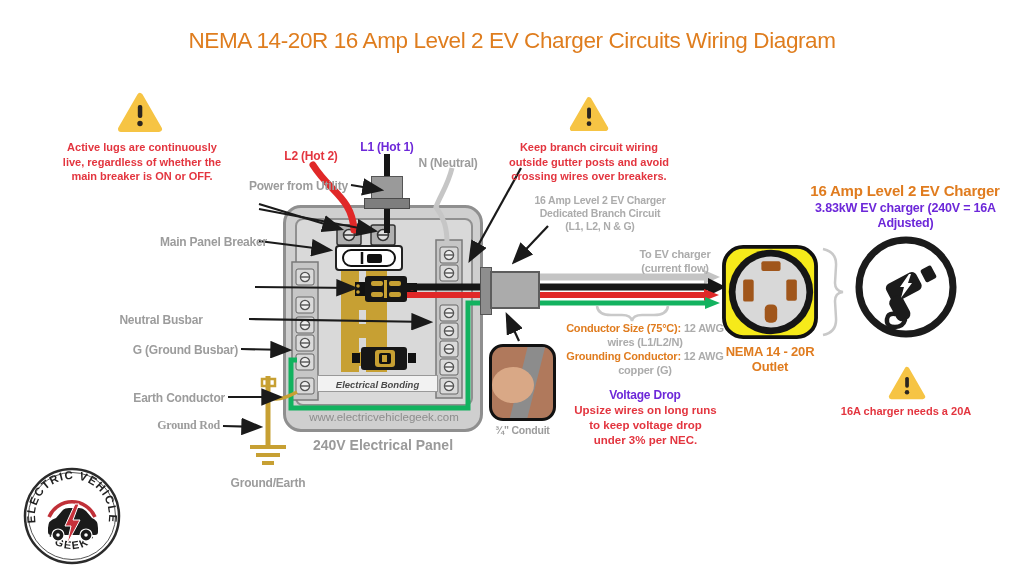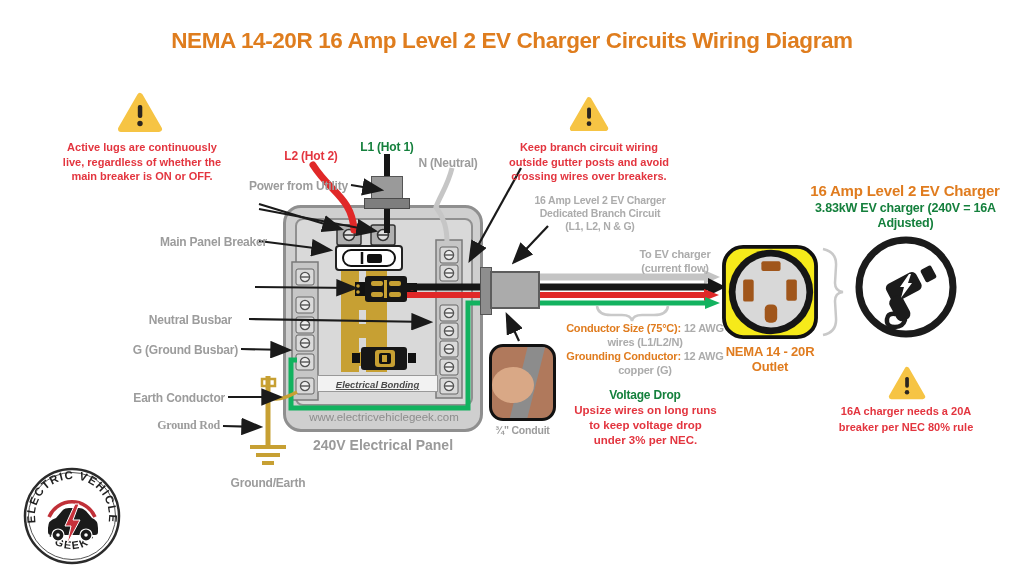--- a/index.html
+++ b/index.html
@@ -1,25 +1,25 @@
 <!DOCTYPE html>
 <html><head>
 <meta charset="utf-8">
 <style>
   html,body{margin:0;padding:0;background:#fff;}
   #canvas{position:relative;width:1024px;height:576px;background:#fff;overflow:hidden;
           font-family:"Liberation Sans","DejaVu Sans",sans-serif;}
   .abs{position:absolute;}
   .lbl{position:absolute;font-weight:bold;font-size:12px;color:#9C9C9C;letter-spacing:-.2px;line-height:1.2;}
   .r{text-align:right;} .c{text-align:center;}
-  .orange{color:#E07C1F;} .redtx{color:#E3353F;} .blacktx{color:#15803d;} .glight{color:#ACACAC;}
+  .orange{color:#E07C1F;} .redtx{color:#E3353F;} .blacktx{color:#6d28d9;} .glight{color:#ACACAC;}
   .warntext{position:absolute;font-weight:bold;font-size:11px;color:#E3353F;text-align:center;line-height:14.5px;}
   #title{position:absolute;left:0;top:28px;width:1024px;text-align:center;color:#DF7D1E;
-         font-size:22.5px;font-weight:bold;letter-spacing:-.4px;}
-  .panelbox{position:absolute;box-sizing:border-box;text-decoration:underline;}
+         font-size:22.5px;font-weight:normal;letter-spacing:-.4px;}
+  .panelbox{position:absolute;box-sizing:border-box;}
   #panel-outer{left:283px;top:205px;width:200px;height:227px;background:#cfcfcf;border:3px solid #8f8f8f;border-radius:18px;}
   #panel-inner{left:295px;top:218px;width:178px;height:188px;background:#d9d9d9;border:2px solid #909090;border-radius:8px;}
   #bonding{left:317px;top:375px;width:121px;height:17px;background:#f2f2f2;border:1px solid #999;
            font-size:9.5px;font-weight:bold;font-style:italic;color:#4a4a4a;text-align:center;line-height:17px;}
   #website{left:295px;top:411px;width:178px;text-align:center;font-size:11.5px;color:#8d8d8d;}
   #panel-caption{left:283px;top:437px;width:200px;text-align:center;font-size:14px;font-weight:bold;color:#9a9a9a;}
   #utility-conn{left:371px;top:176px;width:32px;height:24px;background:#9a9a9a;border:1px solid #555;box-sizing:border-box;}
   #utility-flange{left:364px;top:198px;width:46px;height:11px;background:#7e7e7e;border:1px solid #4a4a4a;box-sizing:border-box;}
   #conduit-flange{left:480px;top:267px;width:12px;height:48px;background:#8e8e8e;border:1px solid #555;box-sizing:border-box;}
   #conduit-box{left:490px;top:271px;width:50px;height:38px;background:#ababab;border:2px solid #5d5d5d;box-sizing:border-box;}
@@ -219,30 +219,29 @@
       <div>live, regardless of whether the</div>
       <div>main breaker is ON or OFF.</div>
   </div>
   <div class="warntext" style="left:505px;top:140px;width:168px;">
     <div>Keep branch circuit wiring</div>
       <div>outside gutter posts and avoid</div>
       <div>crossing wires over breakers.</div>
   </div>
   <div class="warntext" style="left:826px;top:404px;width:160px;line-height:15.5px;">
     <div>16A charger needs a 20A</div>
-      <div>breaker per NEC 80% rule</div>
   </div>
 
   <div class="lbl r" style="left:200px;top:179px;width:148px;">Power from Utility</div>
   <div class="lbl c redtx" style="left:261px;top:149px;width:100px;">L2 (Hot 2)</div>
   <div class="lbl c blacktx" style="left:337px;top:140px;width:100px;">L1 (Hot 1)</div>
   <div class="lbl c" style="left:398px;top:156px;width:100px;">N (Neutral)</div>
 
   <div class="lbl r" style="left:71px;top:235px;width:196px;">Main Panel Breaker</div>
-  <div class="lbl r" style="left:46px;top:313px;width:186px;">Neutral Busbar</div>
+  <div class="lbl r" style="left:68px;top:313px;width:186px;text-align:center;">Neutral Busbar</div>
   <div class="lbl r" style="left:60px;top:343px;width:178px;">G (Ground Busbar)</div>
   <div class="lbl r" style="left:40px;top:391px;width:185px;">Earth Conductor</div>
   <div class="lbl r" style="left:40px;top:418px;width:180px;font-family:Liberation Serif, serif;">Ground Rod</div>
   <div class="lbl c" style="left:208px;top:476px;width:120px;">Ground/Earth</div>
 
   <div class="panelbox" id="bonding">Electrical Bonding</div>
   <div class="abs" id="website">www.electricvehiclegeek.com</div>
   <div class="abs" id="panel-caption">240V Electrical Panel</div>
 
   <div class="lbl c glight" style="left:518px;top:194px;width:164px;font-size:10.5px;line-height:13px;">

